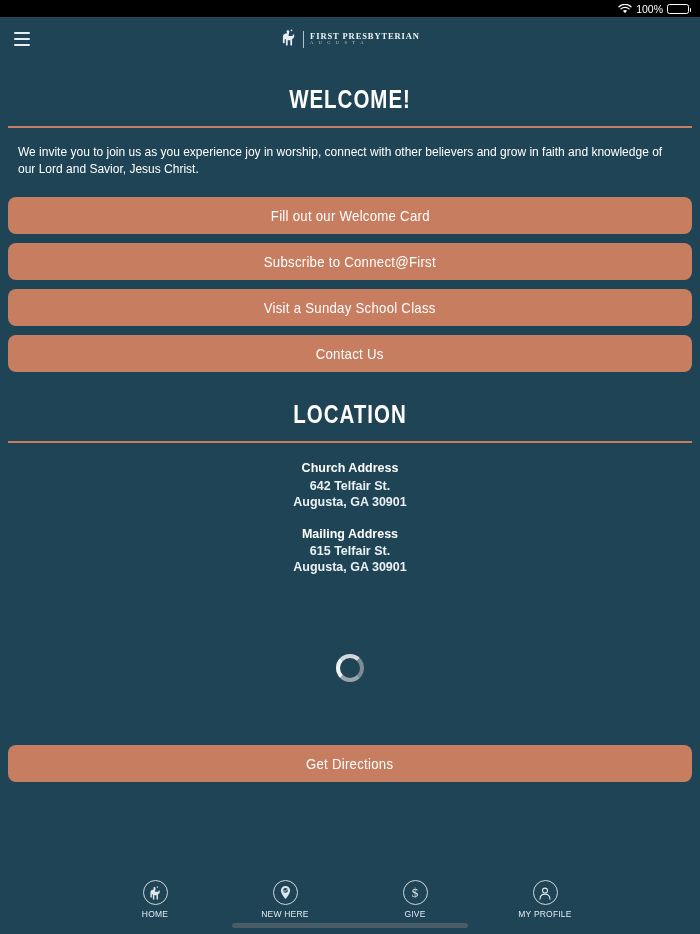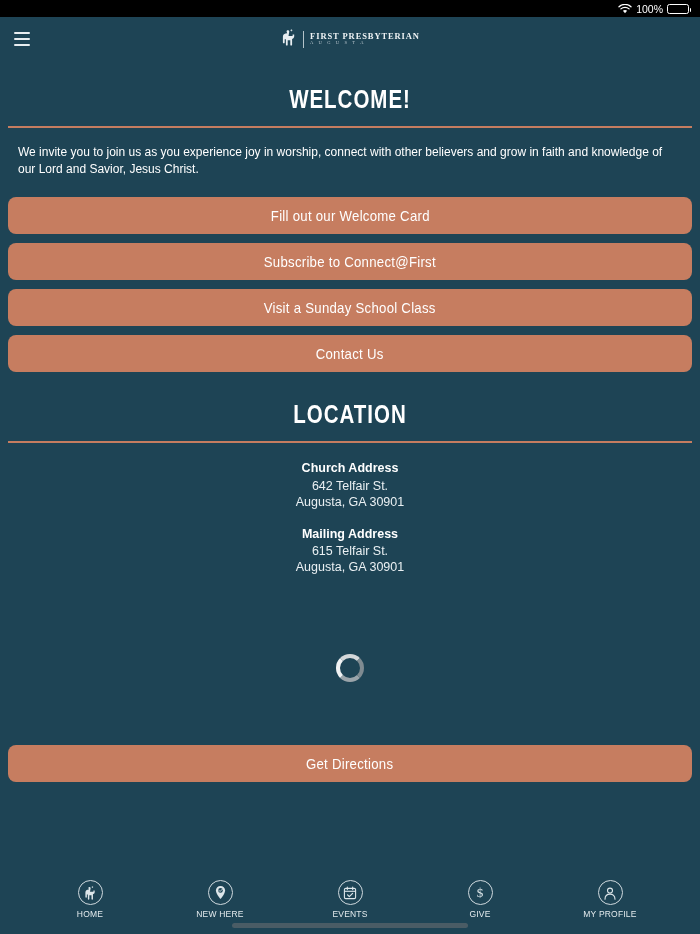--- a/index.html
+++ b/index.html
@@ -216,20 +216,21 @@
   .addr-label {
     font-size: 12.5px;
     font-weight: bold;
     color: #ffffff;
     line-height: 1.5;
   }
   .addr-line {
     font-size: 12.5px;
     color: #eaf0f3;
     line-height: 1.28;
+    font-weight: bold;
   }
 
   
   .map-area {
     height: 155px;
     display: flex;
     align-items: center;
     justify-content: center;
   }
   .spinner {
@@ -415,32 +416,20 @@
       <span class="tab-icon">
         <svg width="13" height="15" viewBox="0 0 13 15">
           <path d="M6.5 1 C3.9 1 1.9 3 1.9 5.5 C1.9 8.8 6.5 14 6.5 14 C6.5 14 11.1 8.8 11.1 5.5 C11.1 3 9.1 1 6.5 1 Z" fill="#dde6ea"></path>
           <circle cx="6.5" cy="5.4" r="2.3" fill="#1e4455"></circle>
           <path d="M5 5.4 l1.1 1.1 2 -2.1" stroke="#dde6ea" stroke-width="0.9" fill="none" stroke-linecap="round" stroke-linejoin="round"></path>
         </svg>
       </span>
       <span class="tab-label">NEW HERE</span>
     </div>
 
-    <div class="tab-item">
-      <span class="tab-icon">
-        <svg width="14" height="14" viewBox="0 0 14 14">
-          <rect x="1.4" y="2.4" width="11.2" height="10.2" rx="1.3" fill="none" stroke="#dde6ea" stroke-width="1.1"></rect>
-          <line x1="1.4" y1="5.3" x2="12.6" y2="5.3" stroke="#dde6ea" stroke-width="1.1"></line>
-          <line x1="4.3" y1="1" x2="4.3" y2="3.6" stroke="#dde6ea" stroke-width="1.1" stroke-linecap="round"></line>
-          <line x1="9.7" y1="1" x2="9.7" y2="3.6" stroke="#dde6ea" stroke-width="1.1" stroke-linecap="round"></line>
-          <path d="M4.6 8.9 l1.7 1.7 3.3 -3.2" stroke="#dde6ea" stroke-width="1.2" fill="none" stroke-linecap="round" stroke-linejoin="round"></path>
-        </svg>
-      </span>
-      <span class="tab-label">EVENTS</span>
-    </div>
 
     <div class="tab-item">
       <span class="tab-icon">
         <svg width="14" height="16" viewBox="0 0 14 16">
           <text x="7" y="12.4" text-anchor="middle" font-family="Liberation Serif, serif" font-size="13" fill="#dde6ea">$</text>
         </svg>
       </span>
       <span class="tab-label">GIVE</span>
     </div>
 

